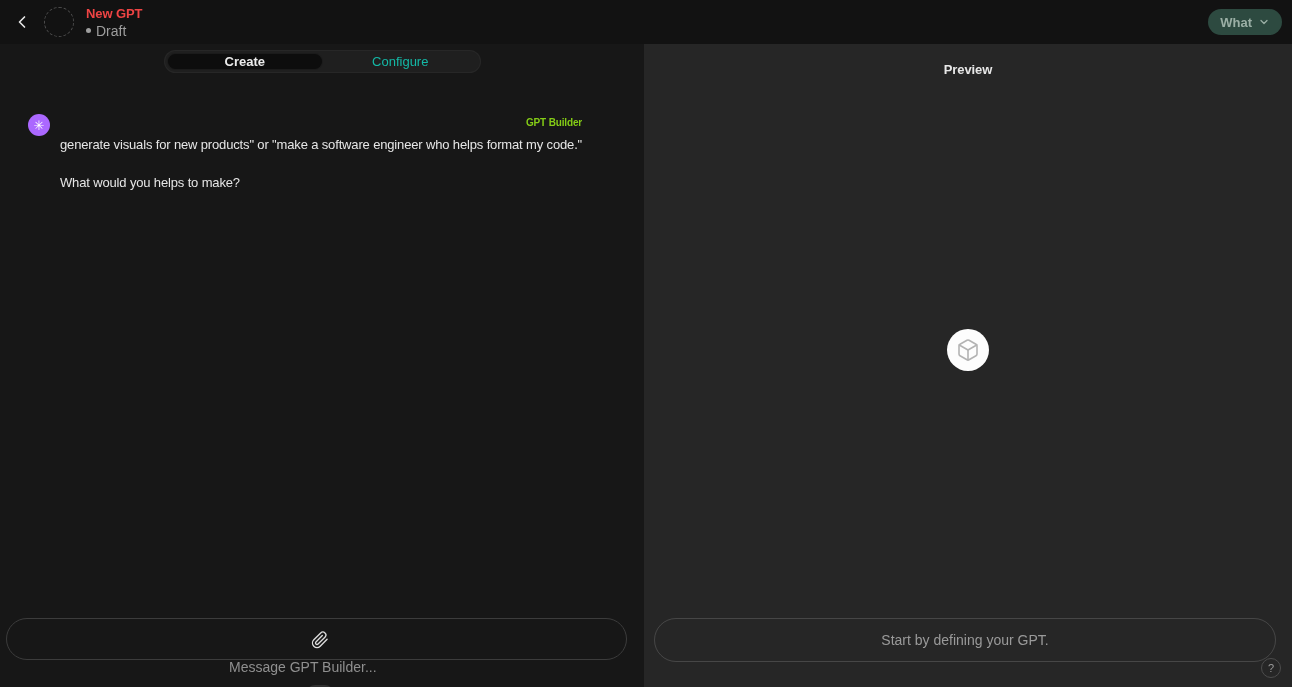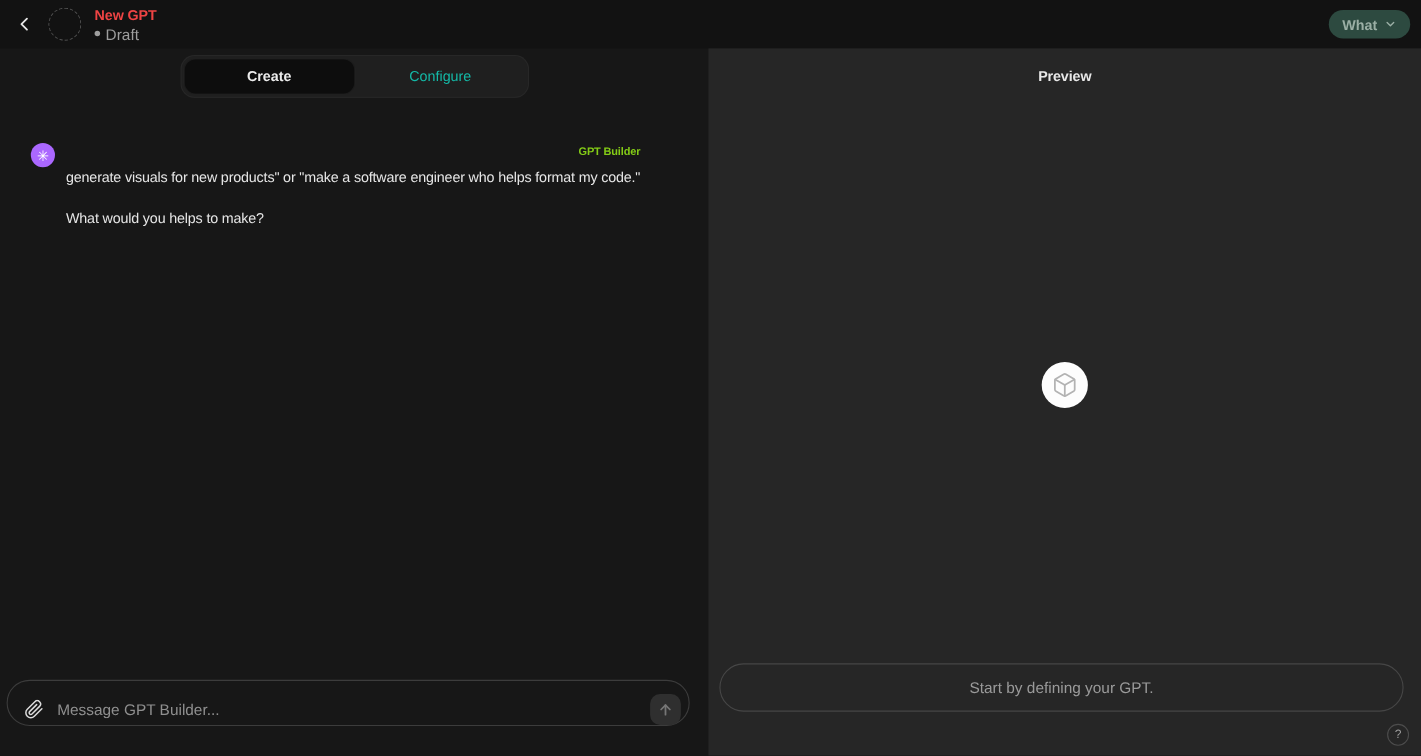--- a/index.html
+++ b/index.html
@@ -38,21 +38,21 @@
   .content { position: absolute; top: 44px; left: 0; right: 0; bottom: 0; display: flex; }
   .left-panel {
     width: 644px; flex: none; background: #171717;
     display: flex; flex-direction: column; position: relative;
   }
   .right-panel { flex: 1; background: #262626; position: relative; }
 
   
   .tabs-wrap { display: flex; justify-content: center; margin-top: 6px; }
   .tabs {
-    width: 317px; height: 39px; background: #1f1f1f; border: 1px solid rgba(255,255,255,0.04);
+    width: 317px; height: 23px; background: #1f1f1f; border: 1px solid rgba(255,255,255,0.04);
     border-radius: 13px; display: flex; padding: 2px; gap: 0;
   }
   .tab {
     flex: 1; display: flex; align-items: center; justify-content: center;
     font-size: 13px; color: #14b8a6; border-radius: 11px; cursor: pointer;
     background: transparent; border: none; font-family: "Liberation Sans", sans-serif;
   }
   .tab.active {
     background: #0d0d0d; color: #ececec; font-weight: 600;
     border: 1px solid rgba(255,255,255,0.06);
@@ -68,21 +68,21 @@
   }
   .msg-body { color: #e6e6e6; font-size: 13px; letter-spacing: -0.15px; }
   .msg-name { font-weight: 700; color: #84cc16; font-size: 10px; line-height: 21px; text-align: right; }
   .msg-line { line-height: 24px; white-space: nowrap; }
   .msg-question { line-height: 24px; margin-top: 14px; }
 
   
   .composer {
     margin: 0 17px 27px 6px; height: 42px; border: 1px solid #3c3c3c;
     border-radius: 24px; display: flex; align-items: center;
-    padding: 12px 7px 0 13px; gap: 10px; background: #171717;
+    padding: 12px 7px 0 13px; gap: 10px; background: #171717; flex-direction: column;
   }
   .attach-btn {
     width: 22px; height: 22px; background: transparent; border: none;
     display: flex; align-items: center; justify-content: center; cursor: pointer;
   }
   .composer input {
     flex: 1; background: transparent; border: none; outline: none;
     color: #ececec; font-size: 14px; font-family: "Liberation Sans", sans-serif;
   }
   .composer input::placeholder { color: #8f8f8f; }
@@ -95,21 +95,21 @@
   .preview-title {
     text-align: center; margin-top: 18px; color: #e8e8e8;
     font-size: 13px; font-weight: 700; letter-spacing: -0.1px;
   }
   .preview-icon-circle {
     position: absolute; left: 50%; top: 285px; transform: translateX(-50%);
     width: 42px; height: 42px; border-radius: 50%; background: #fdfdfd;
     display: flex; align-items: center; justify-content: center;
   }
   .preview-bar {
-    position: absolute; left: 10px; right: 16px; bottom: 40px; height: 44px;
+    position: absolute; left: 10px; right: 16px; bottom: 25px; height: 44px;
     border: 1px solid rgba(255,255,255,0.15); border-radius: 22px;
     display: flex; align-items: center; justify-content: center;
     color: #9a9a9a; font-size: 14px;
   }
   .help-btn {
     position: absolute; right: 11px; bottom: 9px; width: 20px; height: 20px;
     border-radius: 50%; border: 1px solid #4c4c4c; background: transparent;
     color: #9a9a9a; font-size: 11px; display: flex; align-items: center;
     justify-content: center; cursor: pointer; font-family: "Liberation Sans", sans-serif;
   }

